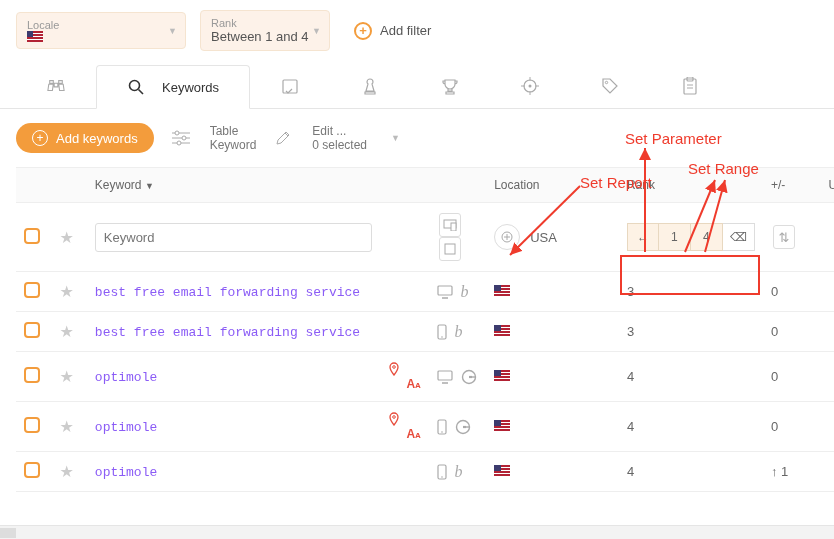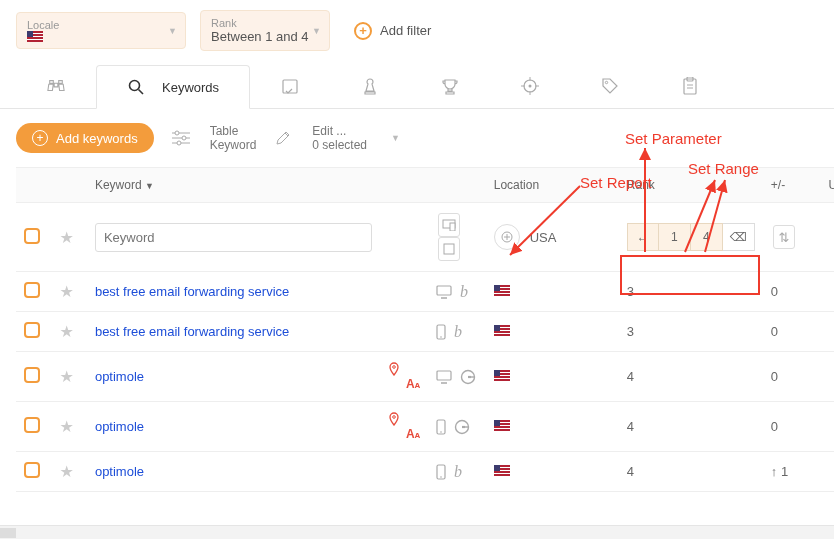--- a/index.html
+++ b/index.html
@@ -35,21 +35,21 @@
 .col-keyword { width: 320px; }
 .col-flags { width: 50px; text-align: right; }
 .col-dev { width: 60px; text-align: center; }
 .col-loc { width: 140px; }
 .col-rank { width: 130px; }
 .col-delta { width: 60px; text-align: center; }
 .col-last { width: 30px; }
 
 .checkbox { width: 16px; height: 16px; border: 2px solid #f39c3c; border-radius: 4px; display: inline-block; }
 .star { color: #ccc; font-size: 16px; }
-.link { color: #1d4ed8; }
+.link { color: #8b5cf6; font-family: Liberation Mono, monospace; }
 .flag-us { width: 16px; height: 11px; display: inline-block; background: linear-gradient(to bottom, #b22234 0%, #b22234 14%, #fff 14%, #fff 28%, #b22234 28%, #b22234 42%, #fff 42%, #fff 56%, #b22234 56%, #b22234 70%, #fff 70%, #fff 84%, #b22234 84%); position: relative; }
 .flag-us::before { content: ''; position: absolute; top: 0; left: 0; width: 40%; height: 55%; background: #3c3b6e; }
 
 .kw-input { width: 100%; border: 1px solid #ddd; border-radius: 3px; padding: 6px 8px; font-size: 13px; color: #aaa; }
 .range-box { display: inline-flex; align-items: center; gap: 0; }
 .range-cell { width: 32px; height: 28px; border: 1px solid #e8d8c0; background: #fdf2e5; display: inline-flex; align-items: center; justify-content: center; font-size: 12px; color: #666; }
 .range-cell + .range-cell { border-left: none; }
 .small-btn { width: 22px; height: 24px; border: 1px solid #ddd; border-radius: 3px; display: inline-flex; align-items: center; justify-content: center; color: #aaa; font-size: 13px; margin-left: 2px; }
 .loc-input { display: flex; align-items: center; gap: 10px; }
 .loc-circle { width: 26px; height: 26px; border: 1px solid #ddd; border-radius: 50%; display: inline-flex; align-items: center; justify-content: center; color: #aaa; }

